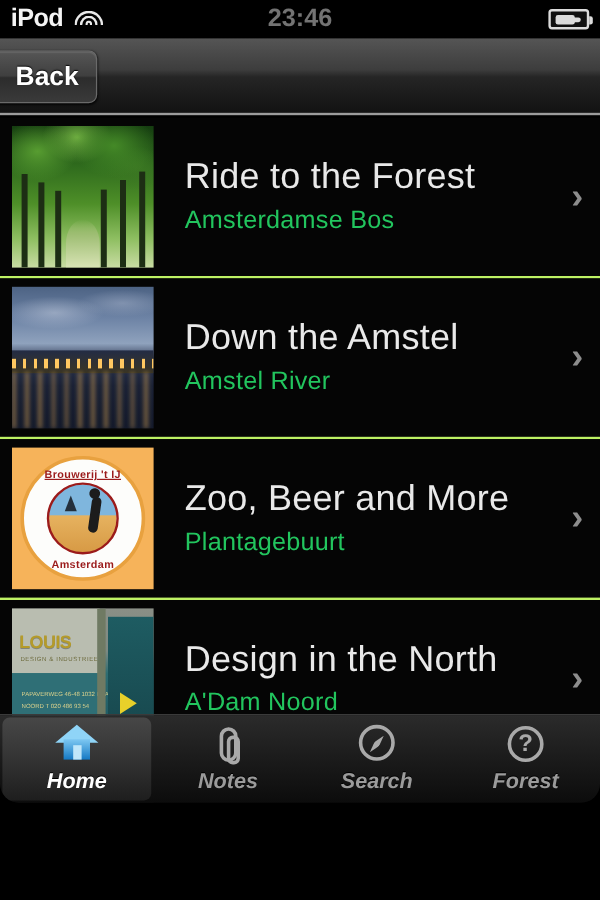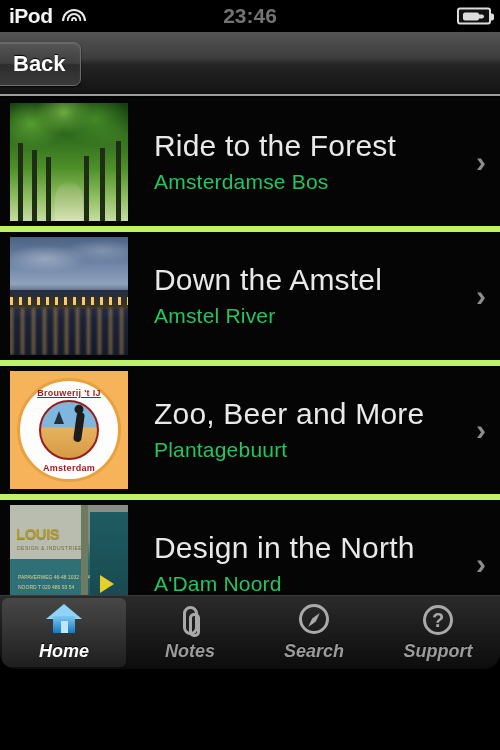--- a/index.html
+++ b/index.html
@@ -60,21 +60,21 @@
   }
 
   
   .list{
     position:absolute; top:98px; left:0; width:500px; height:578px;
     background:#000; overflow:hidden;
   }
   .row{
     position:relative; height:134px; width:500px;
     background:#050505;
-    border-bottom:6px solid #bef264;
+    border-bottom:2px solid #bef264;
     display:flex; align-items:center;
     cursor:pointer;
   }
   .thumb{
     width:118px; height:118px; margin-left:10px; flex:0 0 118px;
     background:#111; position:relative; overflow:hidden;
   }
   .rowtext{ flex:1; padding-left:26px; min-width:0; }
   .rowtitle{
     font-size:30px; color:#e9e9e9; font-weight:300;
@@ -323,18 +323,18 @@
         <span class="ring"></span>
           <span class="needle"></span>
       </span>
       <span class="lbl">Search</span>
     </div>
 
     <div class="tab">
       <span class="ico ico-q">
           <span class="ring">?</span>
         </span>
-      <span class="lbl">Support</span>
+      <span class="lbl">Forest</span>
     </div>
 
   </div>
 
 </div>
 
 </body></html>

